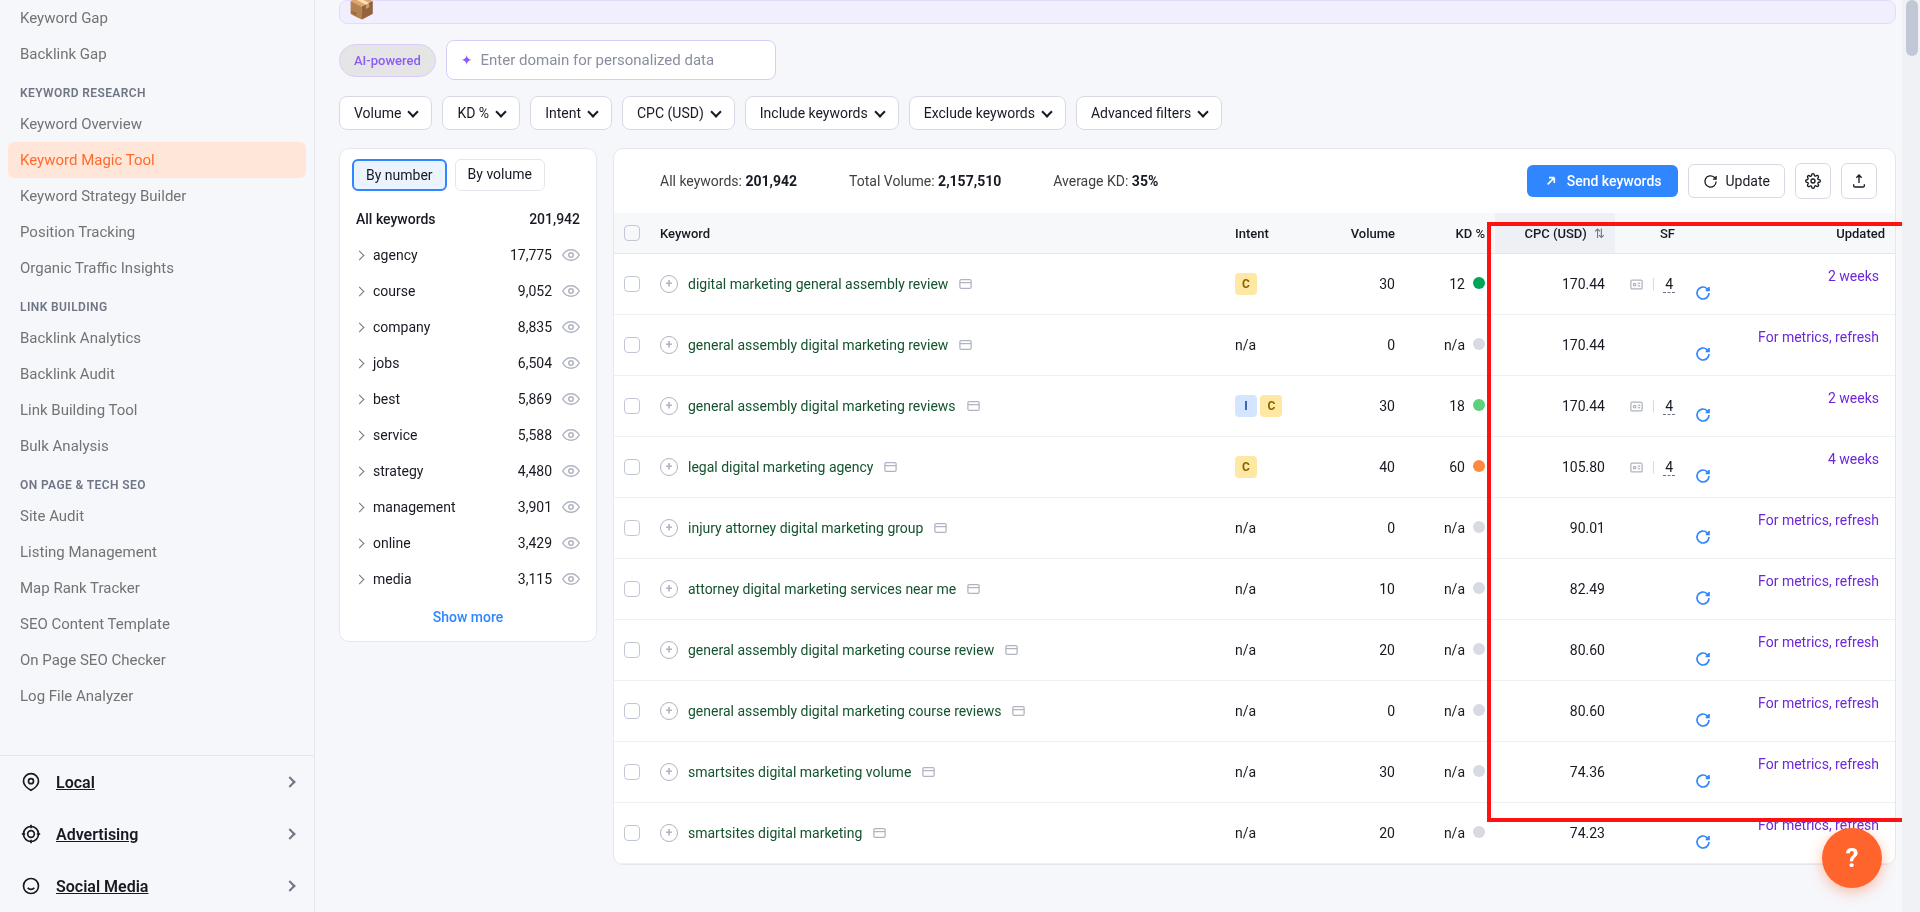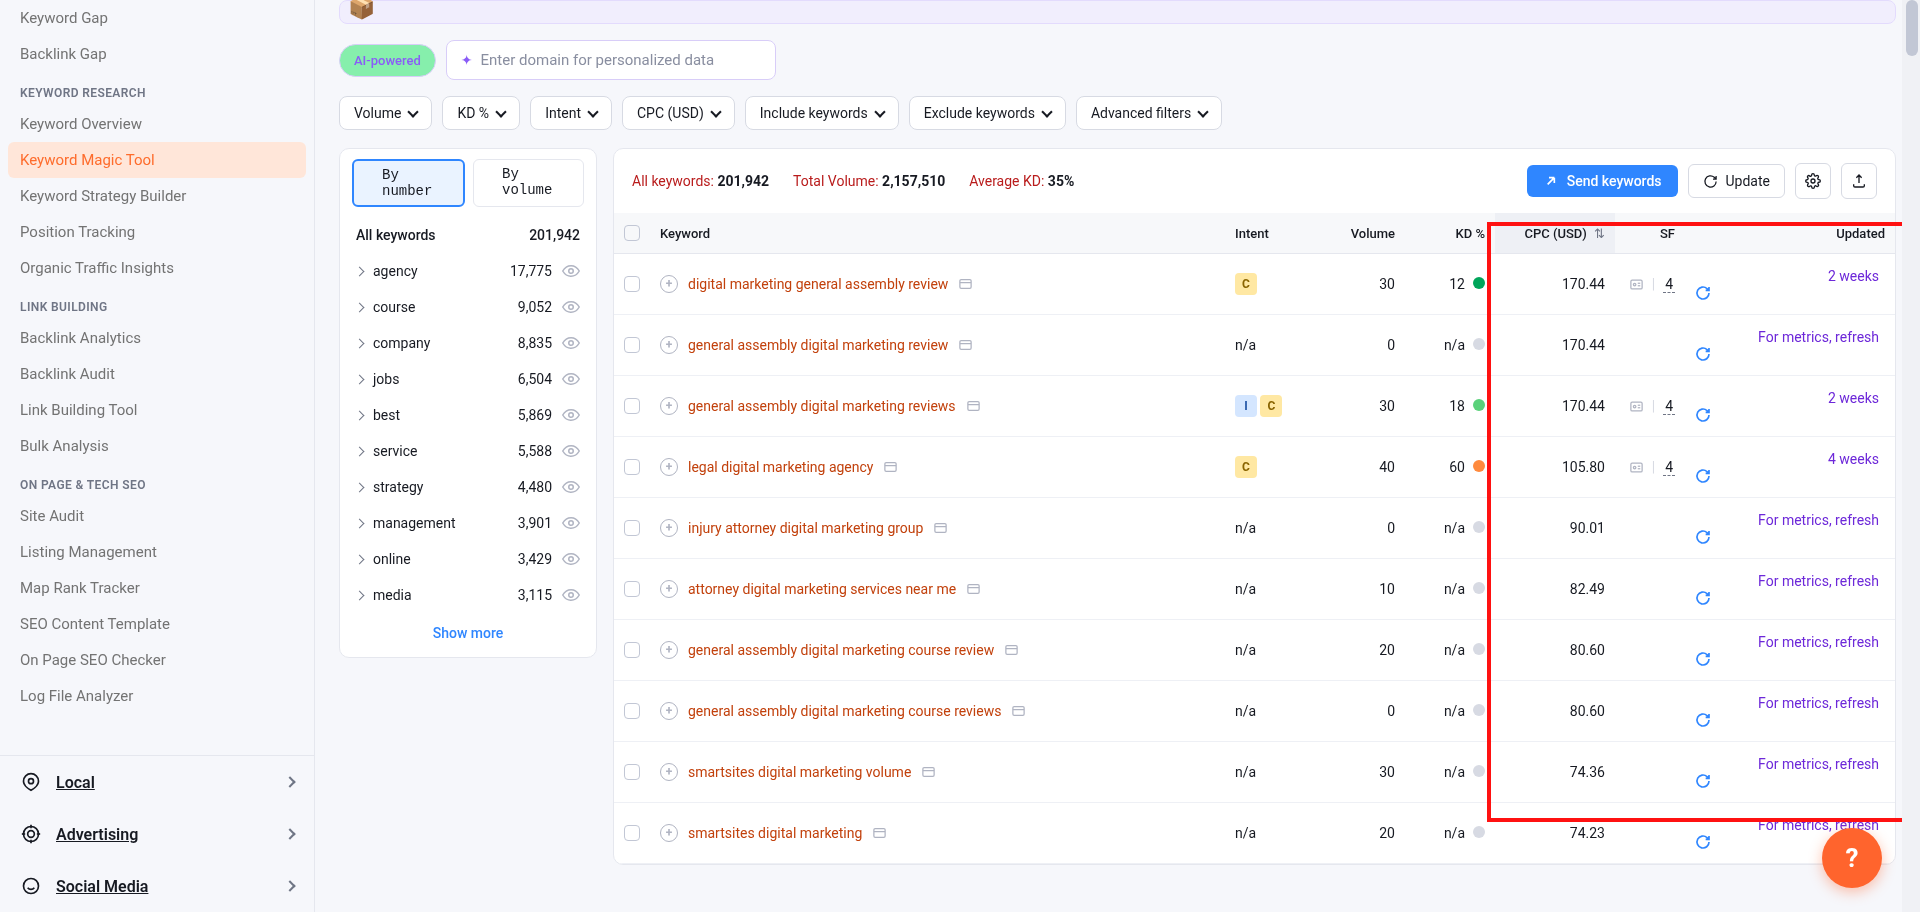--- a/index.html
+++ b/index.html
@@ -17,62 +17,62 @@
 .sb-bottom-left { display: flex; align-items: center; gap: 14px; }
 .sbb-icon { width: 22px; height: 22px; display:flex;align-items:center;justify-content:center; color:#171a22;}
 .chev-r { display:inline-block; width:8px; height:8px; border-right:2px solid #6f7585; border-bottom:2px solid #6f7585; transform: rotate(-45deg); }
 
 
 .main { flex: 1; padding: 0 24px 20px; overflow-y: auto; position: relative; }
 .banner { background: #f1eefd; border: 1px solid #e3dbfd; border-radius: 8px; height: 24px; margin-bottom: 16px; position:relative; }
 .banner-illus { position:absolute; left:8px; top:-6px; font-size:22px;}
 
 .input-row { display:flex; gap:10px; align-items:center; margin-bottom: 16px; }
-.ai-pill { display:flex; align-items:center; gap:6px; background:#86efac; border:1px solid #d8cdf8; border-radius:20px; padding:8px 14px; font-size:13px; color:#8a5cf7; font-weight:500;}
+.ai-pill { display:flex; align-items:center; gap:6px; background:#e5e5e5; border:1px solid #d8cdf8; border-radius:20px; padding:8px 14px; font-size:13px; color:#8a5cf7; font-weight:500;}
 .domain-input { border:1px solid #d8cdf8; border-radius: 8px; padding: 10px 14px; font-size: 15px; color: #898ea0; display:flex; align-items:center; gap:8px; background:#fff; flex:0 0 330px;}
 .spark { color:#8a5cf7; font-size:14px;}
 
 .filters-row { display:flex; gap:10px; margin-bottom: 18px; flex-wrap:wrap;}
 .filt { display:flex; align-items:center; gap:8px; border:1px solid #d7dae3; border-radius:8px; padding:8px 14px; font-size:14px; background:#fff; cursor:pointer; }
 .chev-d { display:inline-block; width:8px; height:8px; border-right:2px solid #171a22; border-bottom:2px solid #171a22; transform: rotate(45deg); margin-bottom:3px;}
 
 
 .content-row { display:flex; gap:16px; align-items:flex-start; }
 
 .groups-panel { width: 258px; background:#fff; border:1px solid #e5e7ee; border-radius:10px; padding: 10px 0 16px; }
 .gp-tabs { display:flex; gap:8px; padding: 0 12px 10px; }
-.gp-tab { padding:6px 28px; font-size:14px; border:1px solid #e5e7ee; border-radius:6px; cursor:pointer;font-family:Liberation Mono, monospace; }
+.gp-tab { padding:6px 12px; font-size:14px; border:1px solid #e5e7ee; border-radius:6px; cursor:pointer; }
 .gp-tab.active { border:2px solid #2f86ff; background:#eaf3ff; color:#171a22; }
 .gp-allrow { display:flex; justify-content:space-between; padding: 10px 16px; font-size:14px; font-weight:500; }
 .gp-item { display:flex; align-items:center; justify-content:space-between; padding: 9px 16px; font-size:14px; }
 .gp-item-left { display:flex; align-items:center; gap:10px;}
 .gp-chev { display:inline-block; width:7px; height:7px; border-right:1.5px solid #6f7585; border-bottom:1.5px solid #6f7585; transform: rotate(-45deg); }
 .gp-count { color:#171a22; }
 .gp-eye { color:#b0b4c2; font-size:16px;}
 .gp-right { display:flex; align-items:center; gap:10px;margin-left:39px;}
 .show-more { text-align:center; padding: 12px 0 0; color:#2f86ff; font-size:14px; cursor:pointer; font-weight:500; }
 
 .table-panel { flex:1; background:#fff; border:1px solid #e5e7ee; border-radius:10px; overflow:hidden; }
 .tp-header { display:flex; align-items:center; justify-content:space-between; padding:14px 18px; }
 .tp-stats { display:flex; gap:24px; font-size:14px; color:#171a22; }
-.tp-stats .lbl { color:#b91c1c; }
+.tp-stats .lbl { color:#404040;margin-left:28px; }
 .tp-stats b { font-weight:700; }
 .tp-actions { display:flex; gap:10px; align-items:center; }
 .btn-primary { display:flex; align-items:center; gap:8px; background:#2f86ff; color:#fff; border-radius:6px; padding:8px 16px; font-size:14px; font-weight:500; cursor:pointer; }
 .btn-sec { display:flex; align-items:center; gap:8px; border:1px solid #d7dae3; border-radius:6px; padding:8px 14px; font-size:14px; cursor:pointer; background:#fff;}
 .icon-btn { width:36px; height:36px; border:1px solid #d7dae3; border-radius:6px; display:flex;align-items:center;justify-content:center; cursor:pointer; background:#fff;}
 
 table { width:100%; border-collapse:collapse; }
 thead th { font-size:13px; color:#171a22; font-weight:500; padding:12px 10px; text-align:left; border-bottom:1px solid #e5e7ee; background:#f7f8fa; }
 thead th.r { text-align:right;}
 tbody td { padding:13px 10px; font-size:14px; border-bottom:1px solid #eef0f5; vertical-align:middle; }
 tbody td.r { text-align:right;}
 .kw-cell { display:flex; align-items:center; gap:10px; }
 .plus-circ { width:18px; height:18px; border:1.5px solid #b0b4c2; border-radius:50%; display:flex;align-items:center;justify-content:center; color:#b0b4c2; font-size:12px; font-weight:700; line-height:1;}
-.kw-link { color:#c2410c; cursor:pointer; }
+.kw-link { color:#14532d; cursor:pointer; }
 .serp-ic { color:#b0b4c2; font-size:14px;}
 .intent-badge { display:inline-flex; width:22px; height:22px; border-radius:4px; align-items:center; justify-content:center; font-size:12px; font-weight:700; }
 .intent-C { background:#ffe8a3; color:#8a6400; }
 .intent-I { background:#d4e6ff; color:#2558a8; }
 .dot { display:inline-block; width:12px; height:12px; border-radius:50%; margin-left:8px;}
 .dot-green{background:#00a55a;}
 .dot-lime{background:#5ad17a;}
 .dot-orange{background:#ff8a3d;}
 .dot-grey{background:#d7dae3;}
 .refresh-text { color:#6d28d9; }

